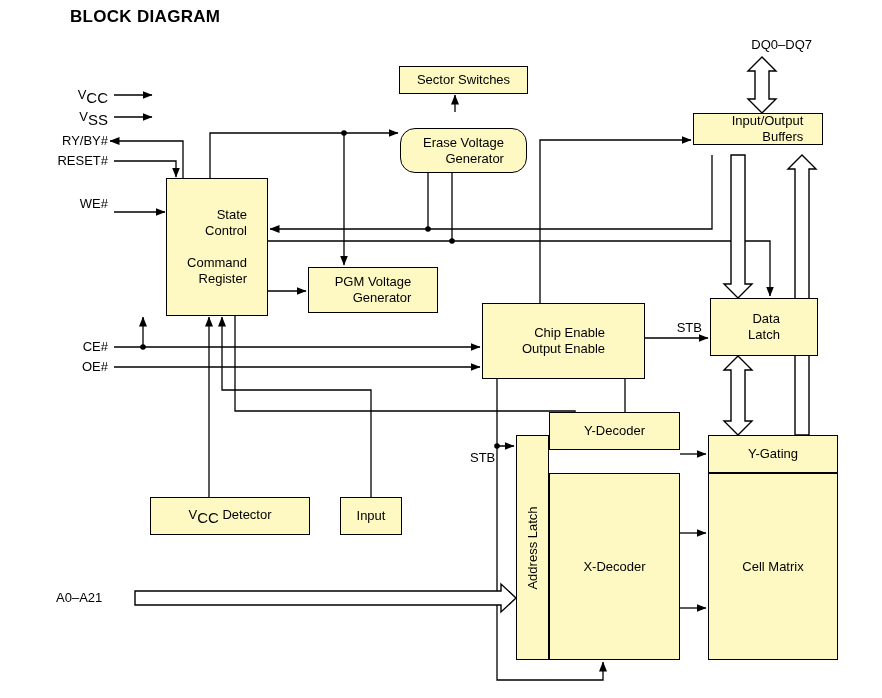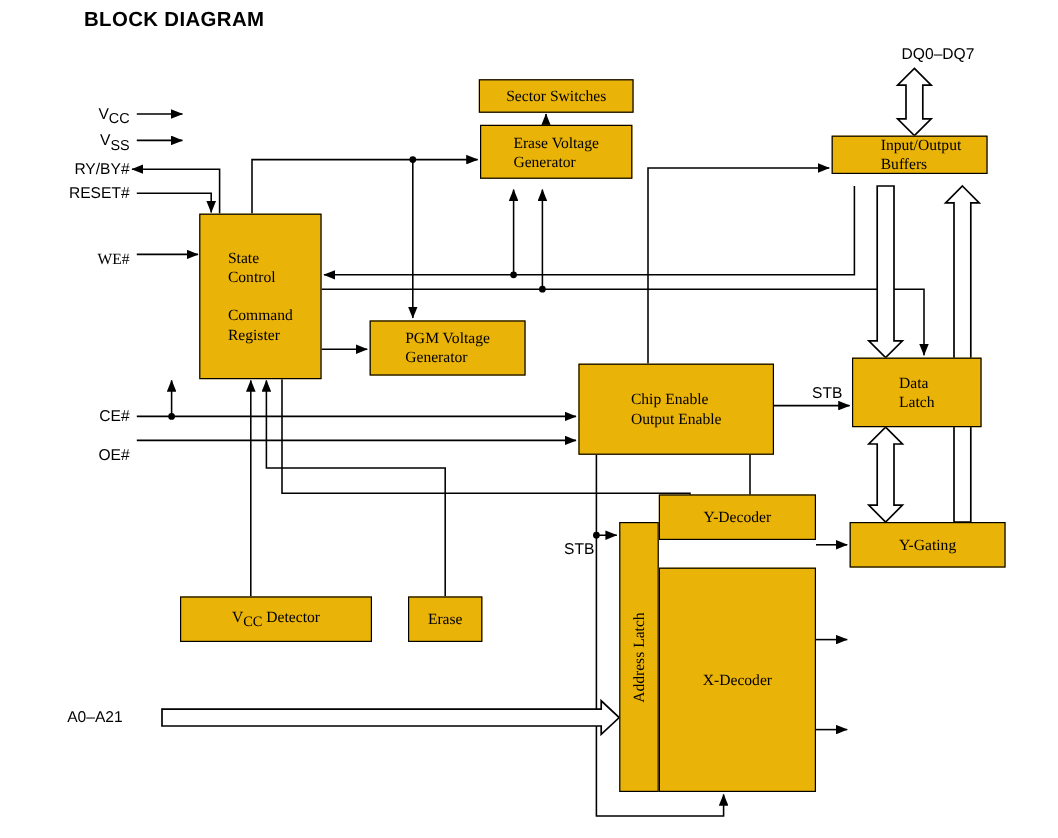--- a/index.html
+++ b/index.html
@@ -1,27 +1,27 @@
 <!DOCTYPE html>
 <html><head>
 <meta charset="utf-8">
 <style>
   html,body{margin:0;padding:0;background:#ffffff;}
   .stage{position:relative;width:882px;height:698px;background:#ffffff;
          font-family:"Liberation Sans","DejaVu Sans",sans-serif;color:#000;overflow:hidden;}
   svg.wires{position:absolute;left:0;top:0;}
-  .box{position:absolute;box-sizing:border-box;border:1.5px solid #000;background:#eab308;
-       display:flex;align-items:center;justify-content:center;text-align:left;
-       font-size:13px;line-height:16px;white-space:pre-line;font-family:Liberation Serif, serif;}
+  .box{position:absolute;box-sizing:border-box;border:1.5px solid #000;background:#fef9c3;
+       display:flex;align-items:center;justify-content:center;text-align:right;
+       font-size:13px;line-height:16px;white-space:pre-line;}
   .vtext{position:absolute;left:50%;top:50%;transform:translate(-50%,-50%) rotate(-90deg);
          white-space:nowrap;font-size:13px;}
   .pin{position:absolute;font-size:13px;line-height:16px;}
   .pin.right{width:78px;left:30px;text-align:right;}
   .title{position:absolute;left:38px;top:7px;font-size:17px;font-weight:bold;letter-spacing:.3px;margin-left:32px;}
-  sub{font-size:12px;}
+  sub{font-size:15px;}
   .ctr{text-align:right;}
 </style>
 </head>
 <body>
 
 <div class="stage">
 
   <svg class="wires" width="882" height="698" viewBox="0 0 882 698">
     <defs>
       <marker id="arr" viewBox="0 0 10 8" refX="9.5" refY="4" markerWidth="10" markerHeight="8" orient="auto" markerUnits="userSpaceOnUse">
@@ -78,21 +78,21 @@
     <g fill="#ffffff" stroke="#000" stroke-width="1.4" stroke-linejoin="miter">
       <path d="M762,57 L776,71 L769,71 L769,99 L776,99 L762,113 L748,99 L755,99 L755,71 L748,71 Z"></path>
       <path d="M731,155 L745,155 L745,284 L752,284 L738,298 L724,284 L731,284 Z"></path>
       <path d="M738,356 L752,370 L745,370 L745,421 L752,421 L738,435 L724,421 L731,421 L731,370 L724,370 Z"></path>
       <path d="M802,155 L816,169 L809,169 L809,435 L795,435 L795,169 L788,169 Z"></path>
       <path d="M135,591 L501,591 L501,584 L516,598 L501,612 L501,605 L135,605 Z"></path>
     </g>
   </svg>
 
   <div class="box" style="left:399px;top:66px;width:129px;height:28px;">Sector Switches</div>
-  <div class="box" style="left:400px;top:104px;width:127px;height:45px;">Erase Voltage
+  <div class="box" style="left:400px;top:128px;width:127px;height:45px;border-radius:15px;">Erase Voltage
 Generator</div>
   <div class="box" style="left:693px;top:113px;width:130px;height:32px;padding-left:19px;">Input/Output
 Buffers</div>
   <div class="box" style="left:166px;top:178px;width:102px;height:138px;">State
 Control
 
 Command
 Register</div>
   <div class="box" style="left:308px;top:267px;width:130px;height:46px;">PGM Voltage
 Generator</div>
@@ -100,40 +100,41 @@
 Output Enable</div>
   <div class="box" style="left:710px;top:298px;width:108px;height:58px;">Data
 Latch</div>
 
   <div class="box" style="left:516px;top:435px;width:33px;height:225px;">
     <span class="vtext">Address Latch</span>
   </div>
   <div class="box" style="left:549px;top:412px;width:131px;height:38px;">Y-Decoder</div>
   <div class="box" style="left:549px;top:473px;width:131px;height:187px;">X-Decoder</div>
   <div class="box" style="left:708px;top:435px;width:130px;height:38px;">Y-Gating</div>
+  <div class="box" style="left:708px;top:473px;width:130px;height:187px;">Cell Matrix</div>
 
   <div class="box" style="left:138px;top:497px;width:160px;height:38px;margin-left:12px;">
     <span style="white-space:nowrap;">
       <span>V</span><sub>CC</sub><span> Detector</span>
     </span>
   </div>
-  <div class="box" style="left:340px;top:497px;width:62px;height:38px;">Erase</div>
+  <div class="box" style="left:340px;top:497px;width:62px;height:38px;">Input</div>
 
   <div class="title">BLOCK DIAGRAM</div>
 
   <div class="pin right" style="top:87px;">
     <span>V</span><sub>CC</sub>
   </div>
   <div class="pin right" style="top:109px;">
     <span>V</span><sub>SS</sub>
   </div>
   <div class="pin right" style="top:133px;">RY/BY#</div>
   <div class="pin right" style="top:153px;">RESET#</div>
-  <div class="pin right" style="top:208px;font-family:Liberation Serif, serif;">WE#</div>
+  <div class="pin right" style="top:196px;">WE#</div>
   <div class="pin right" style="top:339px;">CE#</div>
-  <div class="pin right" style="top:359px;margin-top:12px;">OE#</div>
+  <div class="pin right" style="top:359px;">OE#</div>
   <div class="pin" style="left:56px;top:590px;">A0–A21</div>
   <div class="pin ctr" style="left:712px;top:37px;width:100px;">DQ0–DQ7</div>
 
   <div class="pin ctr" style="left:658px;top:320px;width:44px;">STB</div>
   <div class="pin" style="left:470px;top:450px;">STB</div>
 
 </div>
 
 </body></html>

